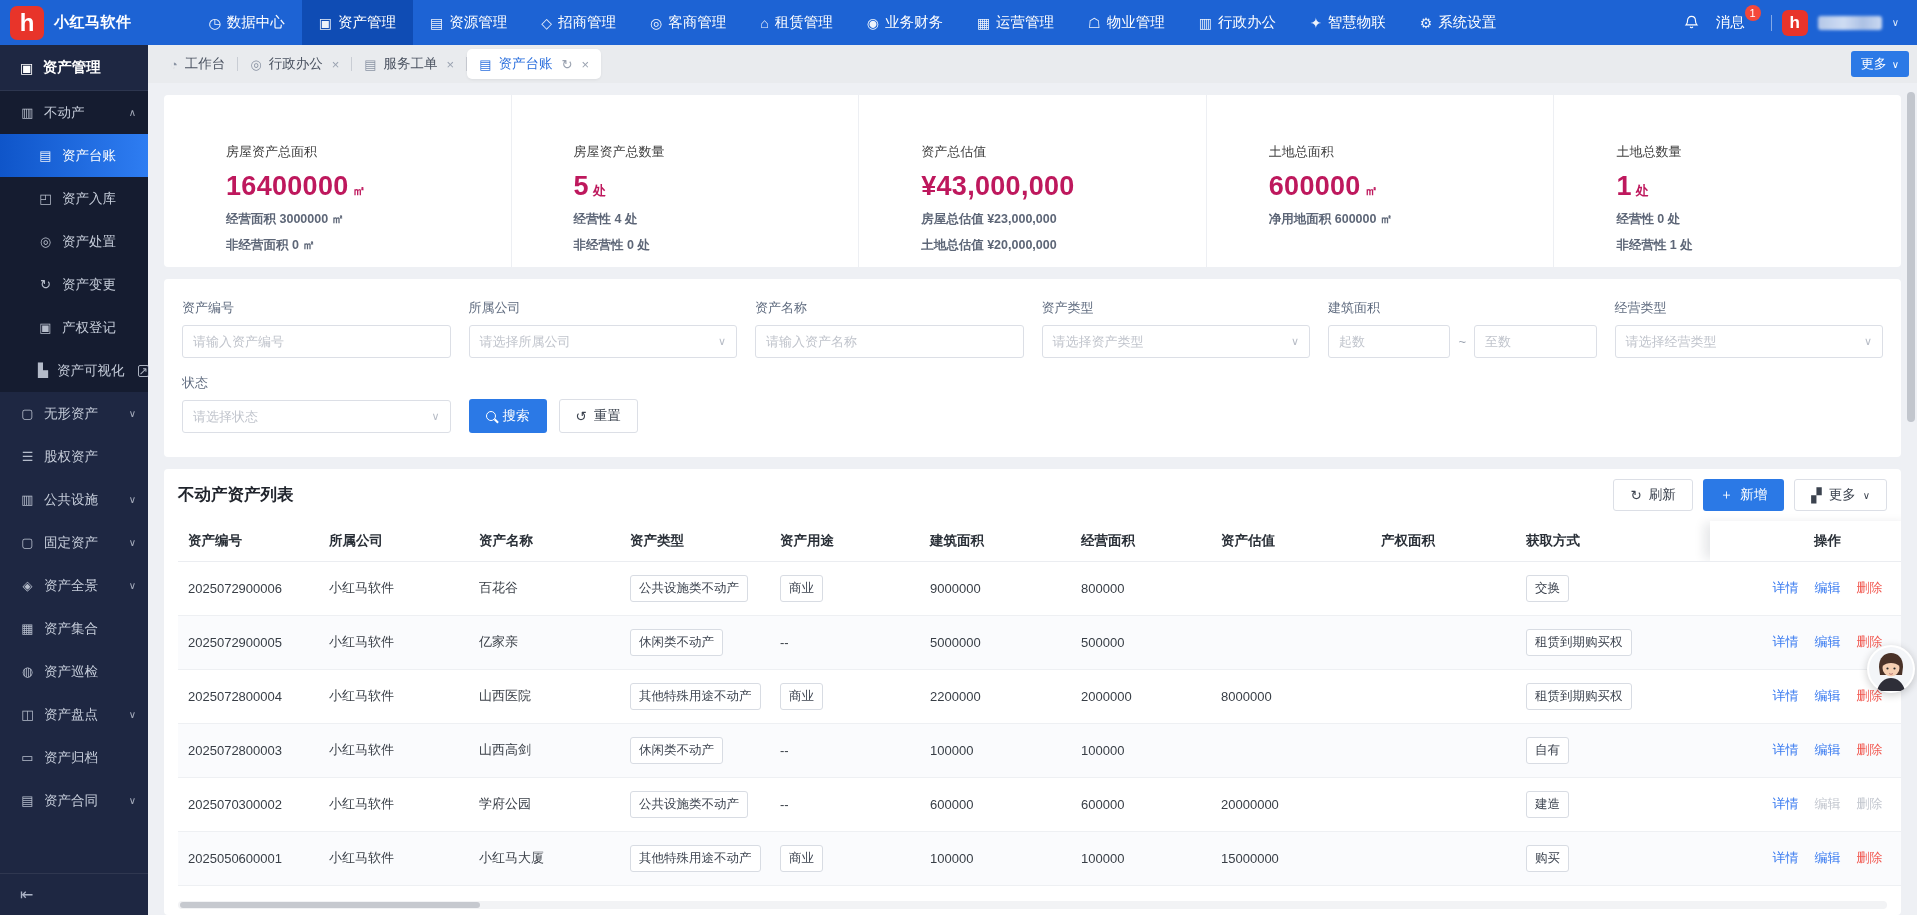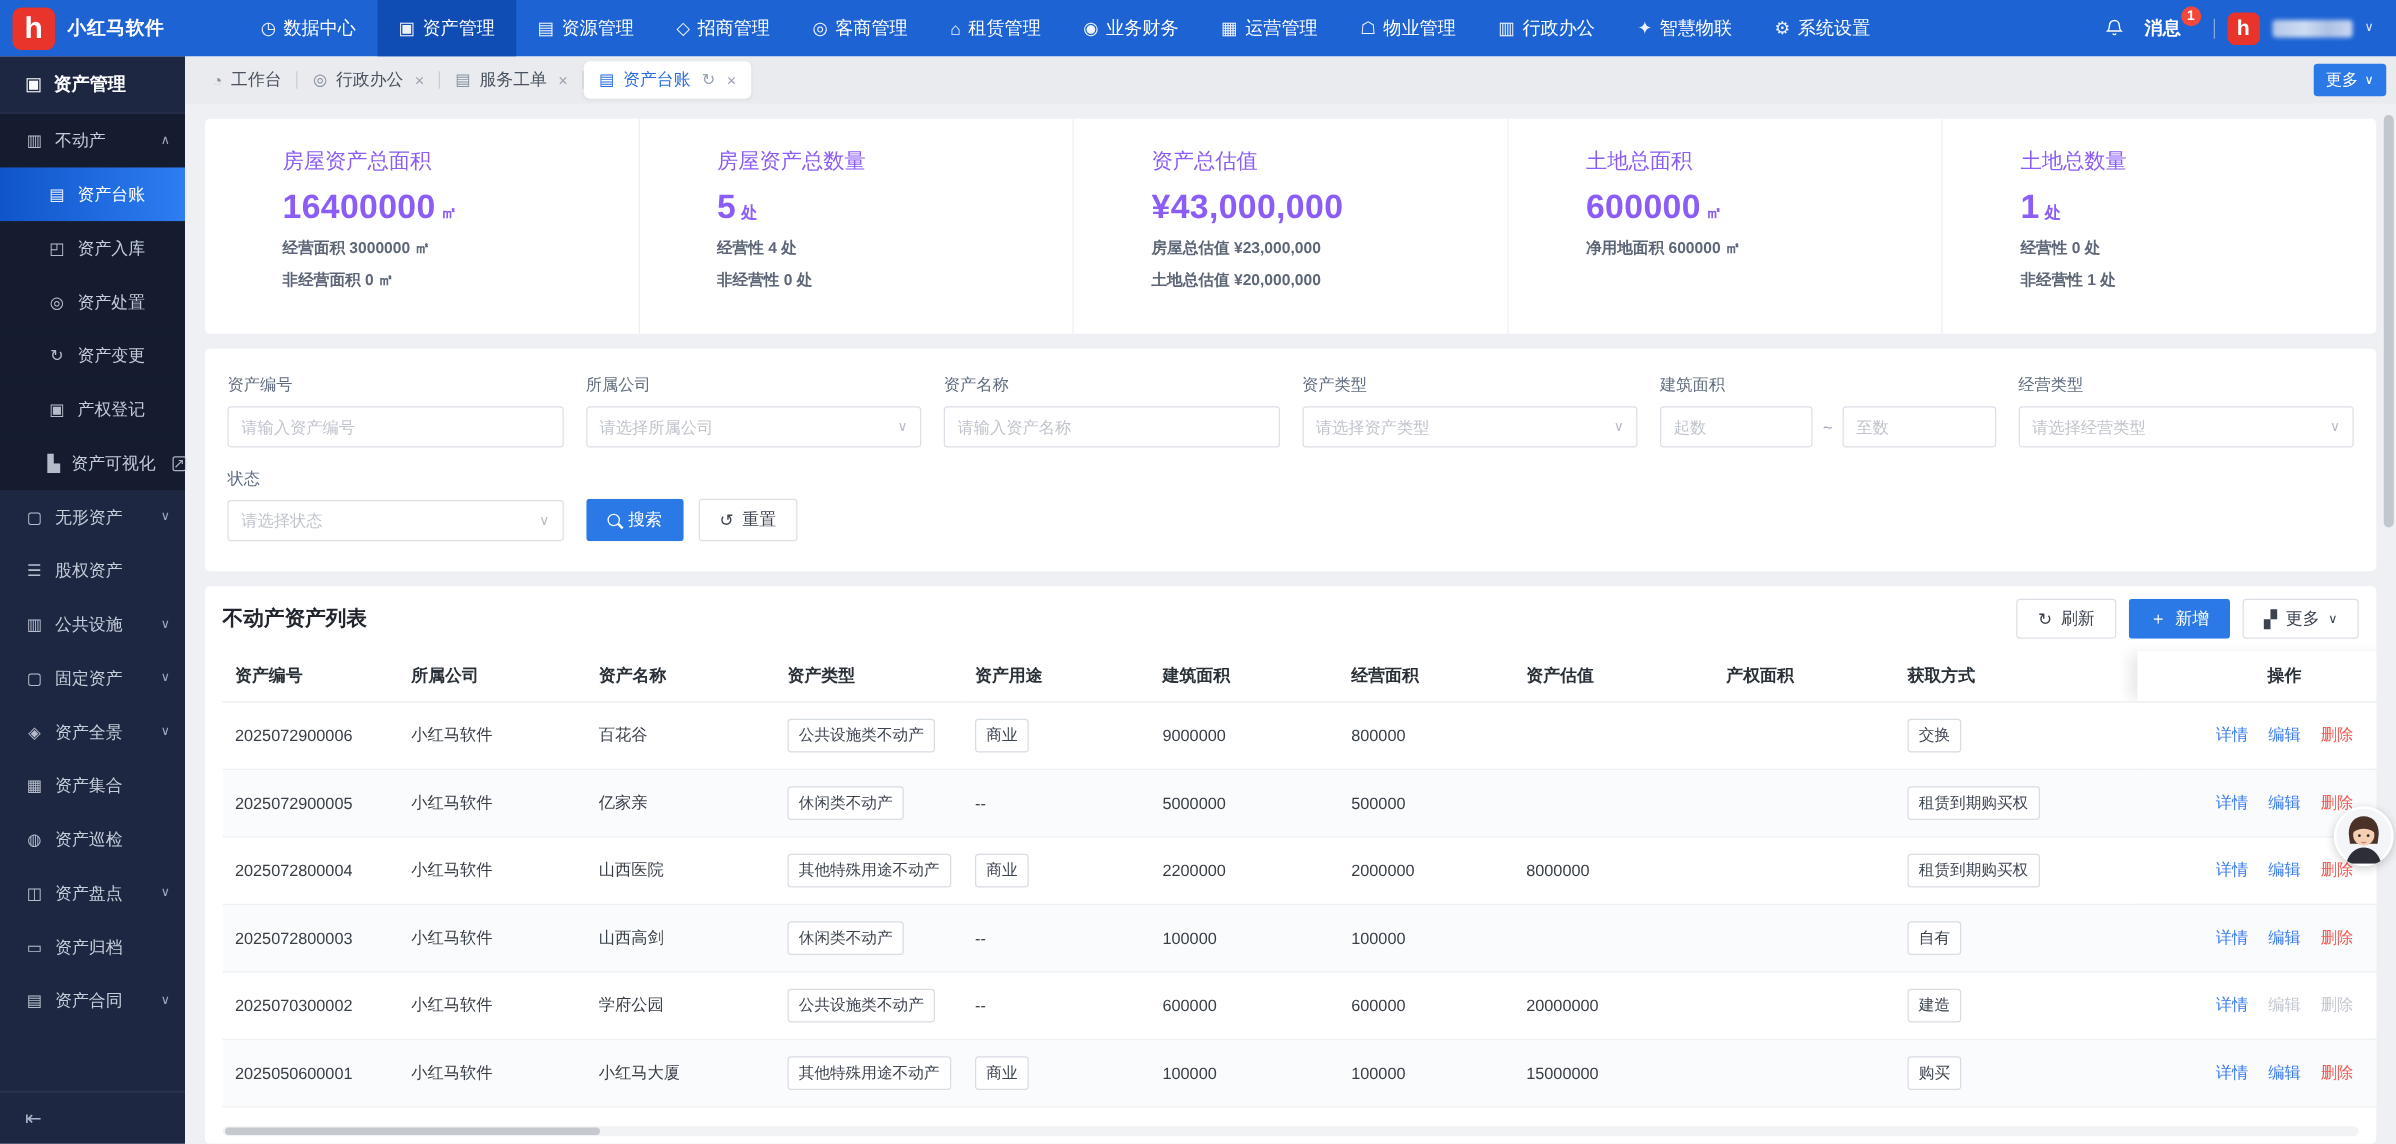--- a/index.html
+++ b/index.html
@@ -12,21 +12,21 @@
   .logo-box { width:34px; height:34px; margin-left:10px; border-radius:7px;
     background:#e8342a; display:flex; align-items:center; justify-content:center; }
   .logo-box span { font-weight:bold; font-size:24px; color:#fff; line-height:1; }
   .brand { font-size:15px; font-weight:bold; margin-left:10px; letter-spacing:.5px; }
   .top-nav { display:flex; height:45px; margin-left:60px; }
   .top-nav-item { display:flex; align-items:center; gap:6px; padding:0 17px;
     font-size:14.5px; cursor:pointer; white-space:nowrap; }
   .top-nav-item.active { background:#0f4cb4; }
   .top-nav-item .ico { font-size:14px; opacity:.92; }
   .top-right { margin-left:auto; display:flex; align-items:center; gap:10px; padding-right:18px; }
-  .msg-wrap { display:flex; align-items:center; gap:17px; position:relative; cursor:pointer; font-size:14.5px;font-weight:bold; }
+  .msg-wrap { display:flex; align-items:center; gap:17px; position:relative; cursor:pointer; font-size:14.5px; }
   .bell { width:15px; height:15px; }
   .badge { position:absolute; top:-8px; right:-16px; min-width:16px; height:16px; border-radius:8px;
     background:#f5483b; color:#fff; font-size:11px; display:flex; align-items:center; justify-content:center; padding:0 4px; }
   .top-divider { width:1px; height:16px; background:rgba(255,255,255,.45); margin-left:16px; }
   .mini-avatar { width:26px; height:26px; border-radius:6px; background:#e8342a;
     display:flex; align-items:center; justify-content:center; font-weight:bold; font-size:17px; }
   .blur-name { width:64px; height:14px; border-radius:3px;
     background:linear-gradient(90deg,#cfd9ec,#eef2f9 40%,#c6d2e8 70%,#e8edf7); filter:blur(1.5px); opacity:.85; }
   .caret { font-size:10px; opacity:.85; }
 
@@ -63,22 +63,22 @@
 
   
   .content { position:absolute; left:148px; top:83px; width:1769px; height:832px;
     background:#eef0f4; padding:12px 16px; overflow:hidden; }
   .card { background:#fff; border-radius:4px; }
 
   
   .stats { height:172px; display:flex; margin-bottom:12px; }
   .stat-col { flex:1; padding:22px 0 0 62px; position:relative; }
   .stat-col + .stat-col { border-left:1px solid #edeff3; }
-  .stat-title { font-size:17px; color:#8b5cf6; }
-  .stat-value { margin-top:10px; font-size:27px; font-weight:bold; color:#8b5cf6; letter-spacing:.3px; }
+  .stat-title { font-size:13px; color:#404040;margin-top:26px; }
+  .stat-value { margin-top:10px; font-size:27px; font-weight:bold; color:#be185d; letter-spacing:.3px; }
   .stat-unit { font-size:13px; font-weight:bold; margin-left:4px; }
   .stat-sub { margin-top:9px; font-size:12.5px; color:#5d6677;font-weight:bold; }
 
   
   .filters { height:178px; padding:20px 18px 0 18px; margin-bottom:12px; }
   .f-grid { display:grid; grid-template-columns:repeat(6,1fr); column-gap:18px; }
   .f-label { font-size:13px; color:#5f6b7f; margin-bottom:8px; }
   .f-input { width:100%; height:33px; border:1px solid #dcdfe6; border-radius:3px;
     display:flex; align-items:center; padding:0 10px; font-size:13px; color:#c0c4cc;
     background:#fff; position:relative; }

